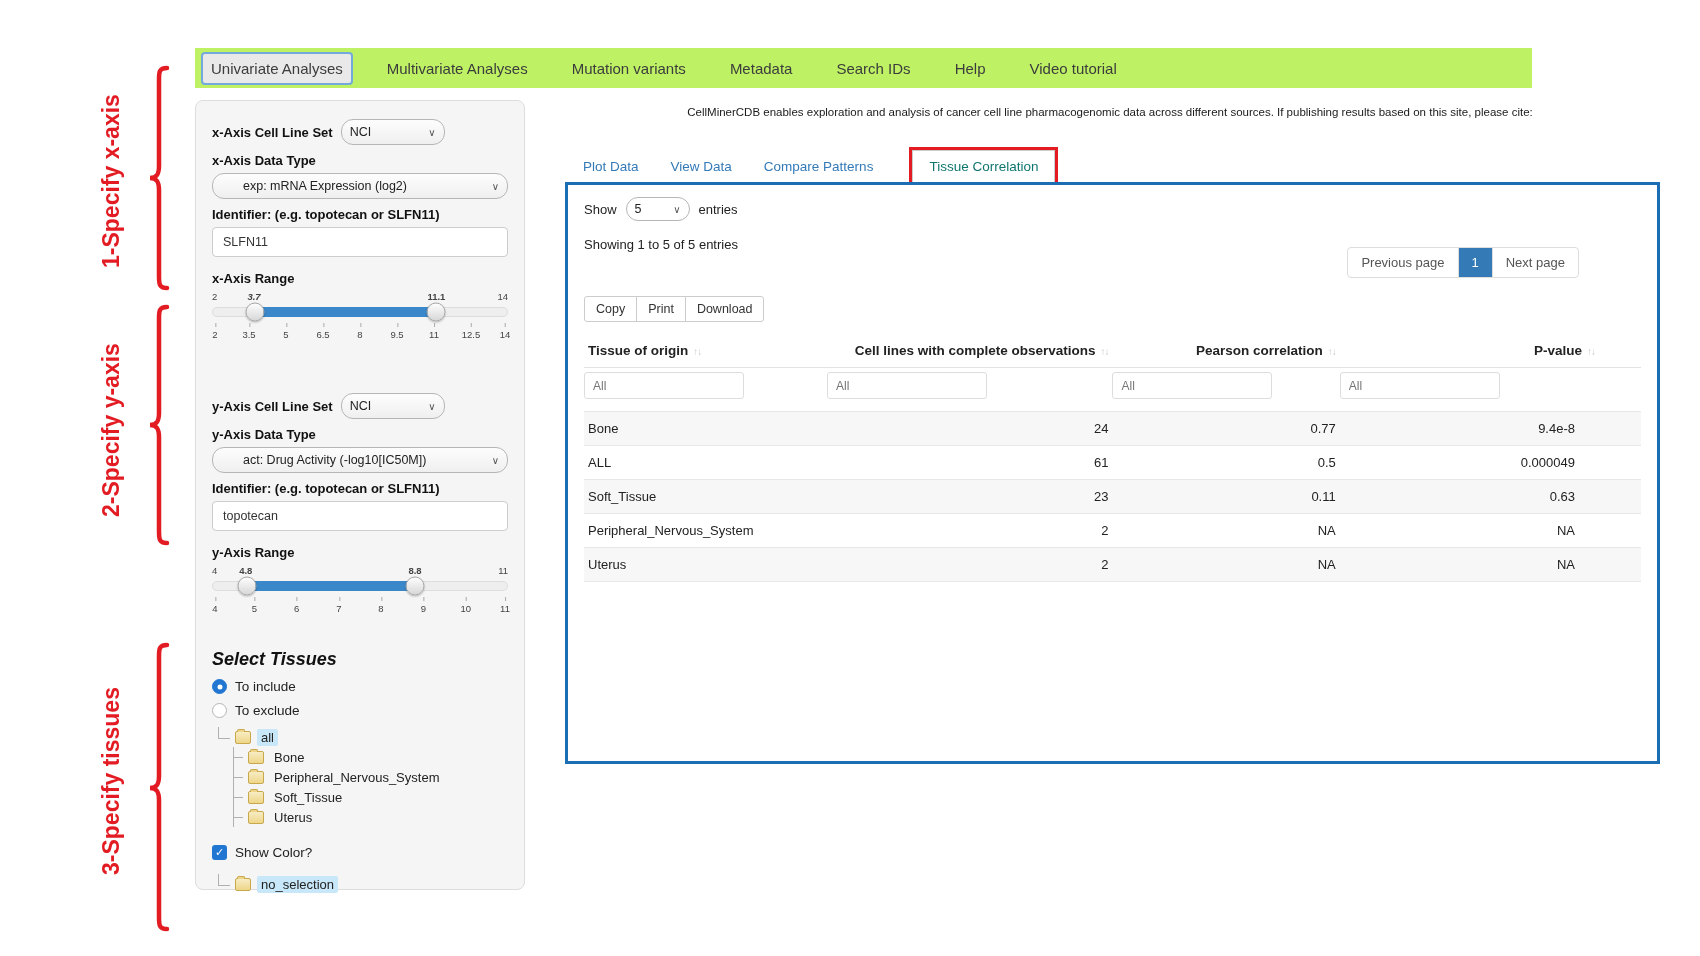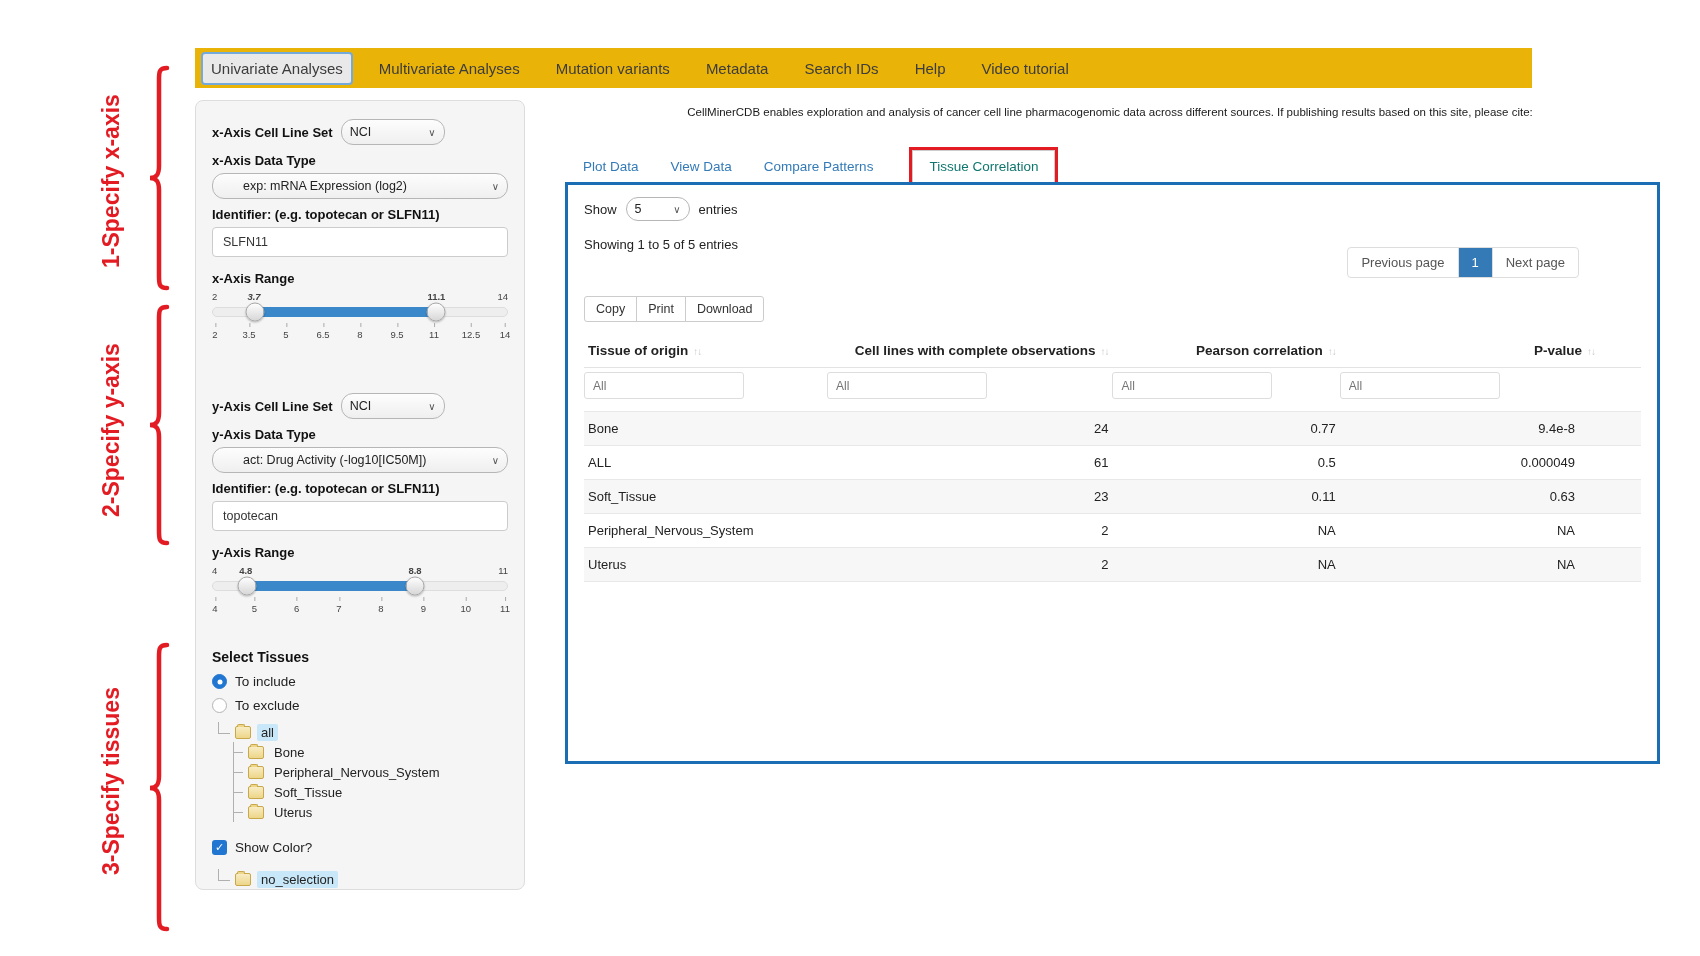--- a/index.html
+++ b/index.html
@@ -4,22 +4,22 @@
 <style>
   html,body{margin:0;padding:0;background:#fff;font-family:"Liberation Sans",sans-serif;}
   .page{position:relative;width:1700px;height:956px;background:#fff;overflow:hidden;}
 
   
   .anno-label{position:absolute;color:#e31b23;font-weight:bold;font-size:23px;
     writing-mode:vertical-rl;transform:rotate(180deg);text-align:center;white-space:nowrap;}
   .anno-brace{position:absolute;}
 
   
-  .navbar{position:absolute;left:195px;top:48px;width:1337px;height:40px;background:#eab308;
-    display:flex;align-items:center;gap:16px;padding-left:6px;box-sizing:border-box;}
+  .navbar{position:absolute;left:195px;top:48px;width:1337px;height:40px;background:#bef264;
+    display:flex;align-items:center;gap:24px;padding-left:6px;box-sizing:border-box;}
   .nav-item{font-size:15px;color:#3c3c3c;padding:8px 10px;white-space:nowrap;cursor:pointer;}
   .nav-item.active{background:#e9e9e9;border:2px solid #74a9dc;border-radius:4px;padding:6px 8px;}
 
   
   .sidebar{position:absolute;left:195px;top:100px;width:330px;height:790px;background:#f5f5f5;
     border:1px solid #ddd;border-radius:8px;padding:18px 16px;box-sizing:border-box;font-size:13px;color:#111;}
   .f-label{font-weight:bold;font-size:13px;margin:8px 0 5px;}
   .inline-row{display:flex;align-items:center;gap:8px;}
   .sel{background:linear-gradient(#fdfdfd,#efefef);border:1px solid #b6b6b6;border-radius:12px;height:26px;
     display:flex;align-items:center;justify-content:space-between;padding:0 8px;font-size:12.5px;color:#222;box-sizing:border-box;}
@@ -212,21 +212,21 @@
         <span style="left:14.3%;">5</span>
         <span style="left:28.6%;">6</span>
         <span style="left:42.9%;">7</span>
         <span style="left:57.1%;">8</span>
         <span style="left:71.4%;">9</span>
         <span style="left:85.7%;">10</span>
         <span style="left:99%;">11</span>
       </div>
     </div>
 
-    <div class="f-label" style="margin-top:24px;font-size:14px;">Select Tissues</div>
+    <div class="f-label" style="margin-top:24px;font-size:18px;font-style:italic;">Select Tissues</div>
 
     <div class="radio-row">
       <span class="radio checked"></span>
       <span>To include</span>
     </div>
     <div class="radio-row">
       <span class="radio"></span>
       <span>To exclude</span>
     </div>
 

